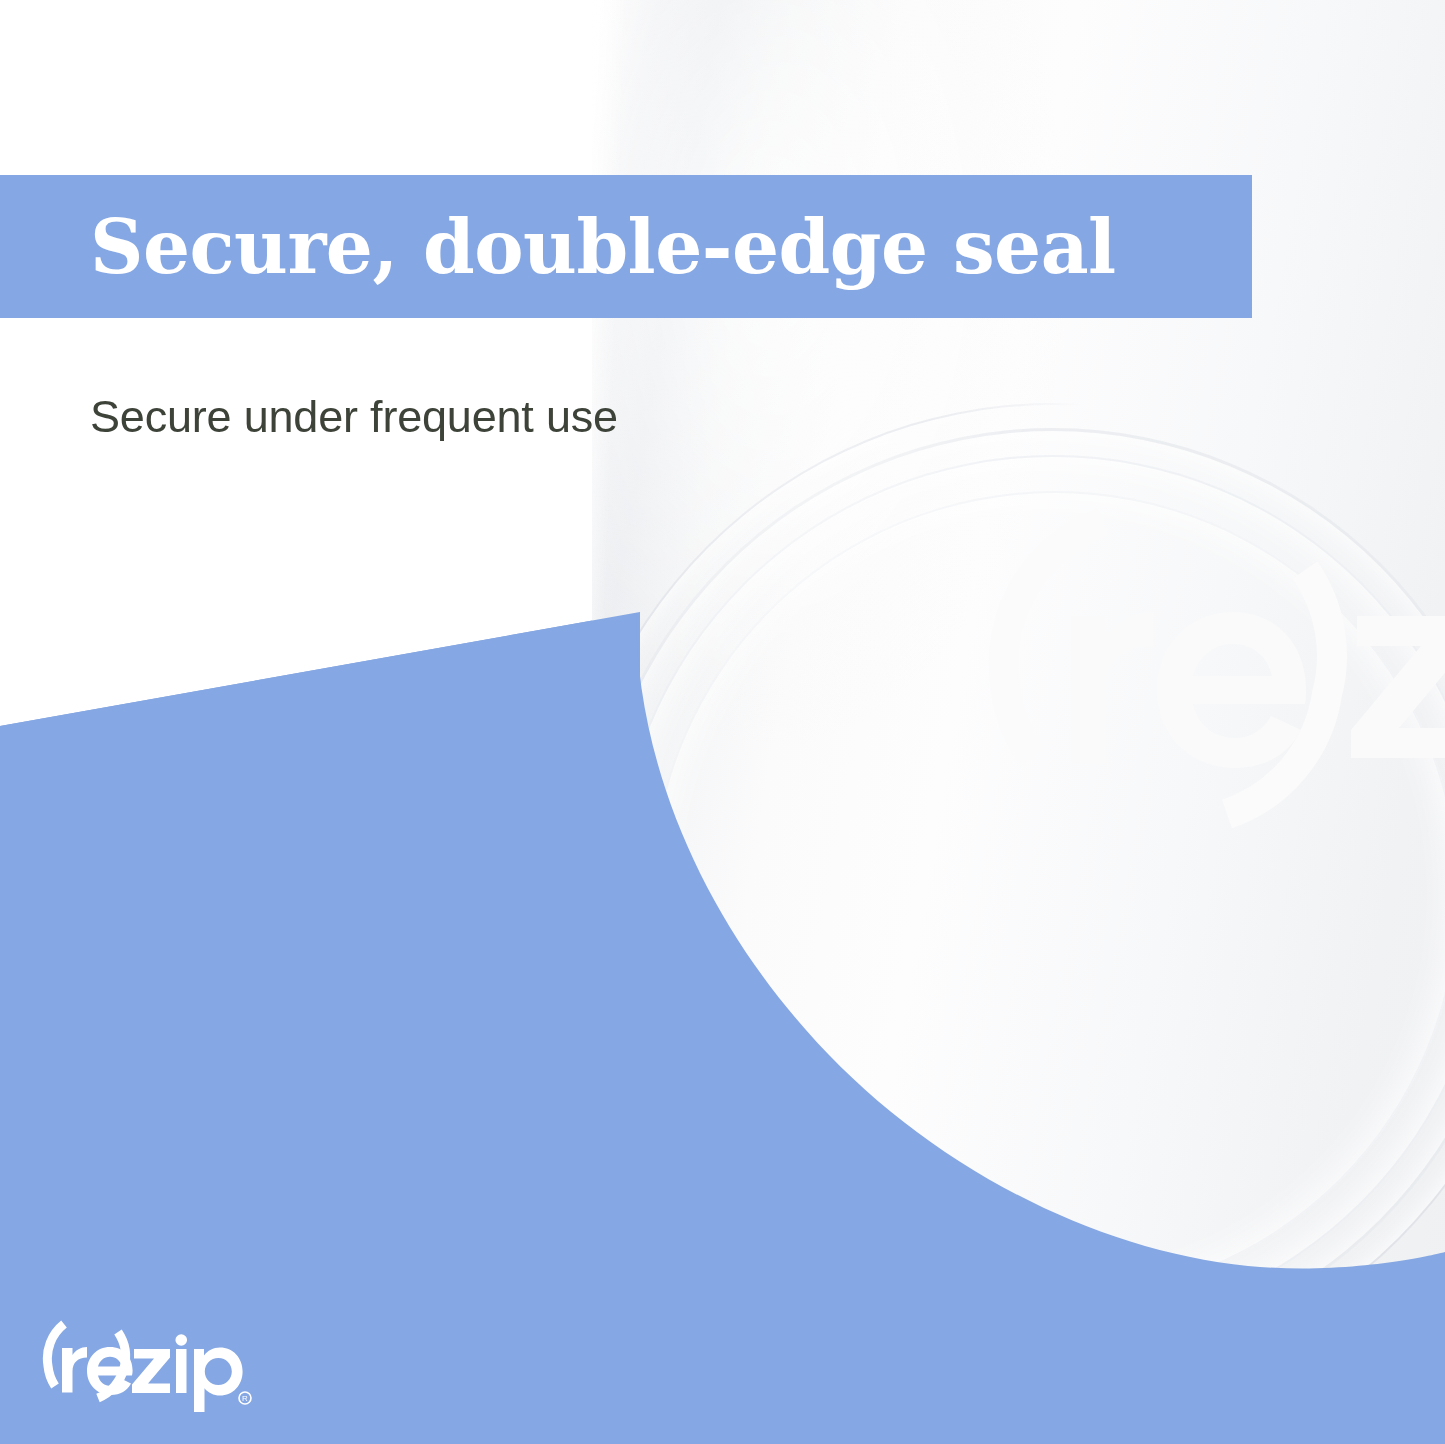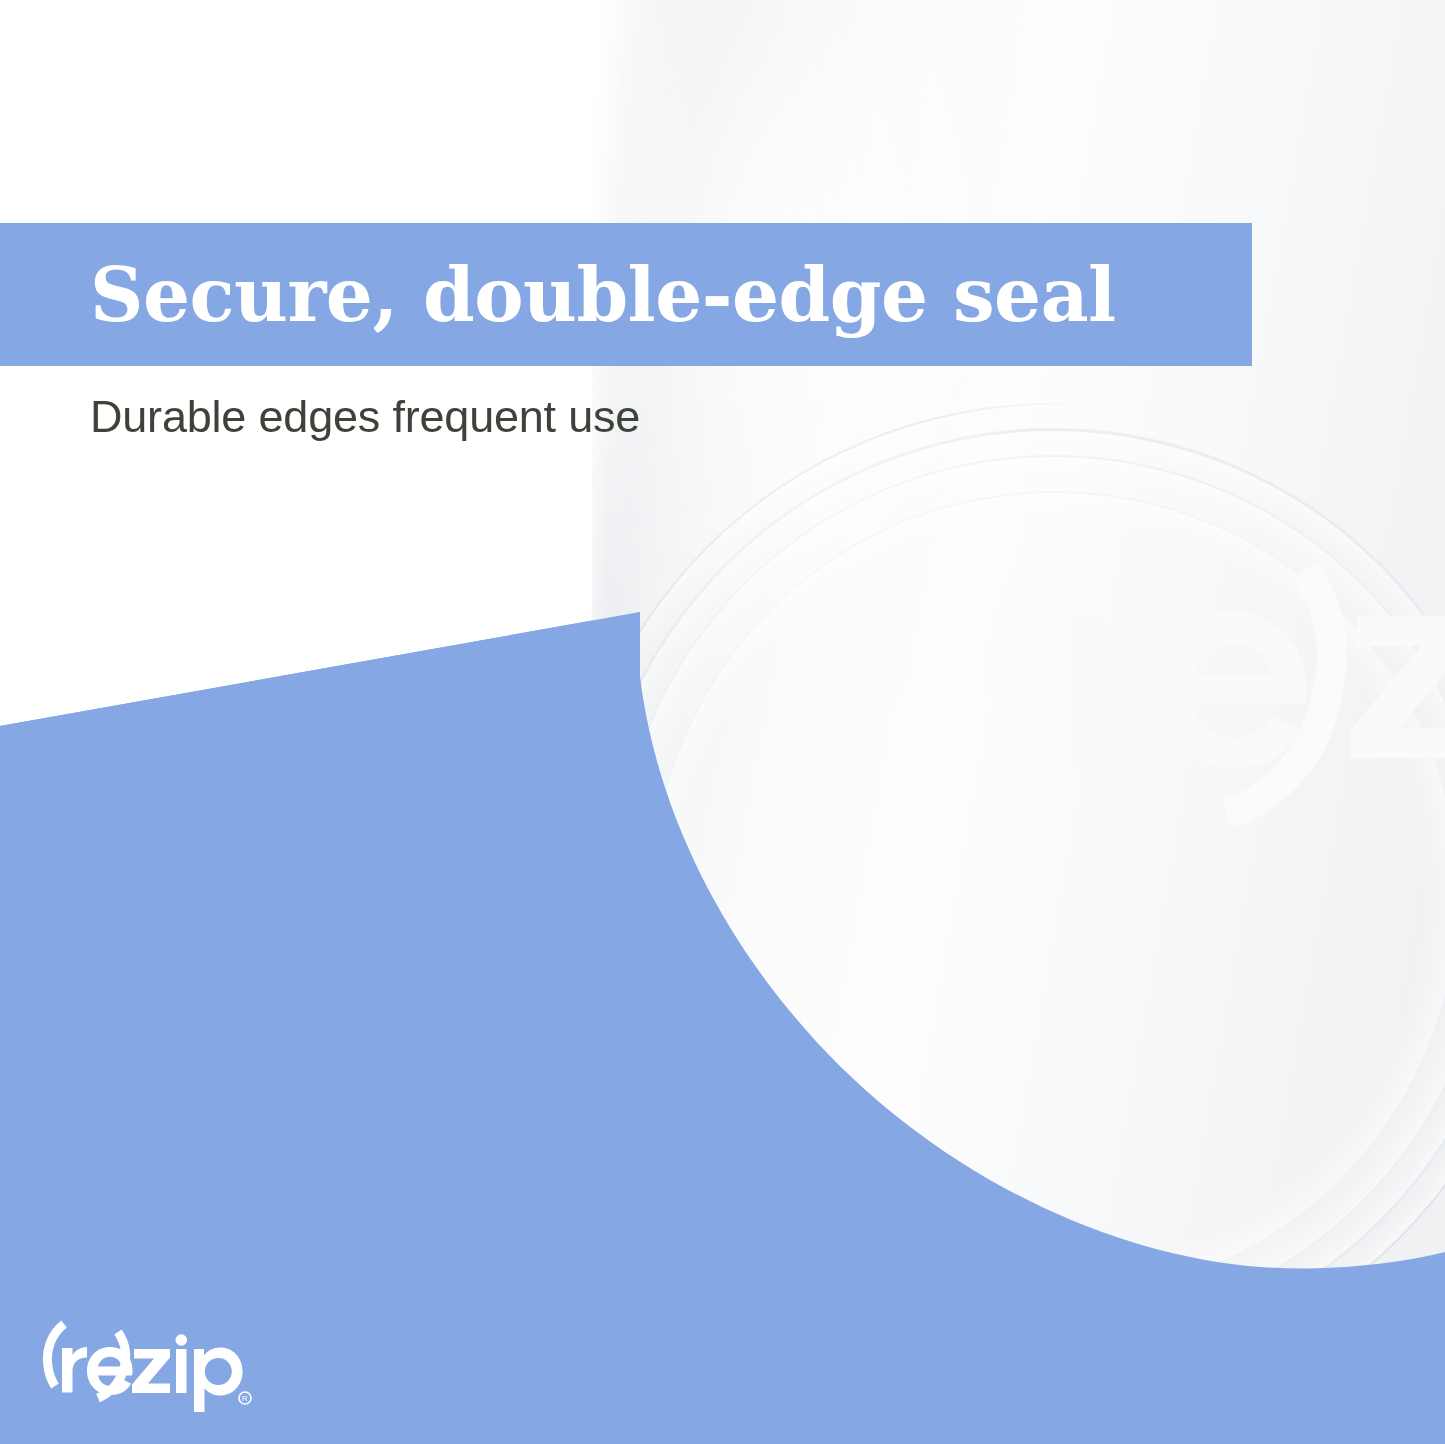--- a/index.html
+++ b/index.html
@@ -125,21 +125,20 @@
 
   
   .headline-banner {
     position: absolute;
     left: 0;
     top: 175px;
     width: 1252px;
     height: 143px;
     display: flex;
     align-items: center;
-    margin-top: 48px;
   }
   .headline-text {
     margin-left: 90px;
     color: #ffffff;
     font-family: "DejaVu Serif", "Liberation Serif", serif;
     font-weight: bold;
     font-size: 74px;
     line-height: 1;
     letter-spacing: -0.5px;
     white-space: nowrap;
@@ -233,21 +232,21 @@
                C 1356 1276 1445 1252 1445 1252
                L 1445 1444 L 636 1444 Z" fill="#85A7E3"></path>
     </svg>
   </div>
 
   <div class="headline-banner" style="background:#85A7E3;">
     <div class="headline-text">Secure, double-edge seal</div>
   </div>
 
   <div class="body-copy">
-    <div class="body-line">Durable edges frequent use</div>
+    <div class="body-line">Secure under frequent use</div>
   </div>
 
   <div class="brand-logo">
     <svg viewBox="0 0 210 95" width="210" height="95" aria-hidden="true">
       <g fill="none" stroke="#FFFFFF" stroke-width="9" stroke-linecap="butt">
 
         <path d="M 22 6 A 44 44 0 0 0 6 48 A 44 44 0 0 0 13 68"></path>
         <path d="M 76 14 A 44 44 0 0 1 82 50 A 44 44 0 0 1 56 80"></path>
       </g>
       <g fill="#FFFFFF">

